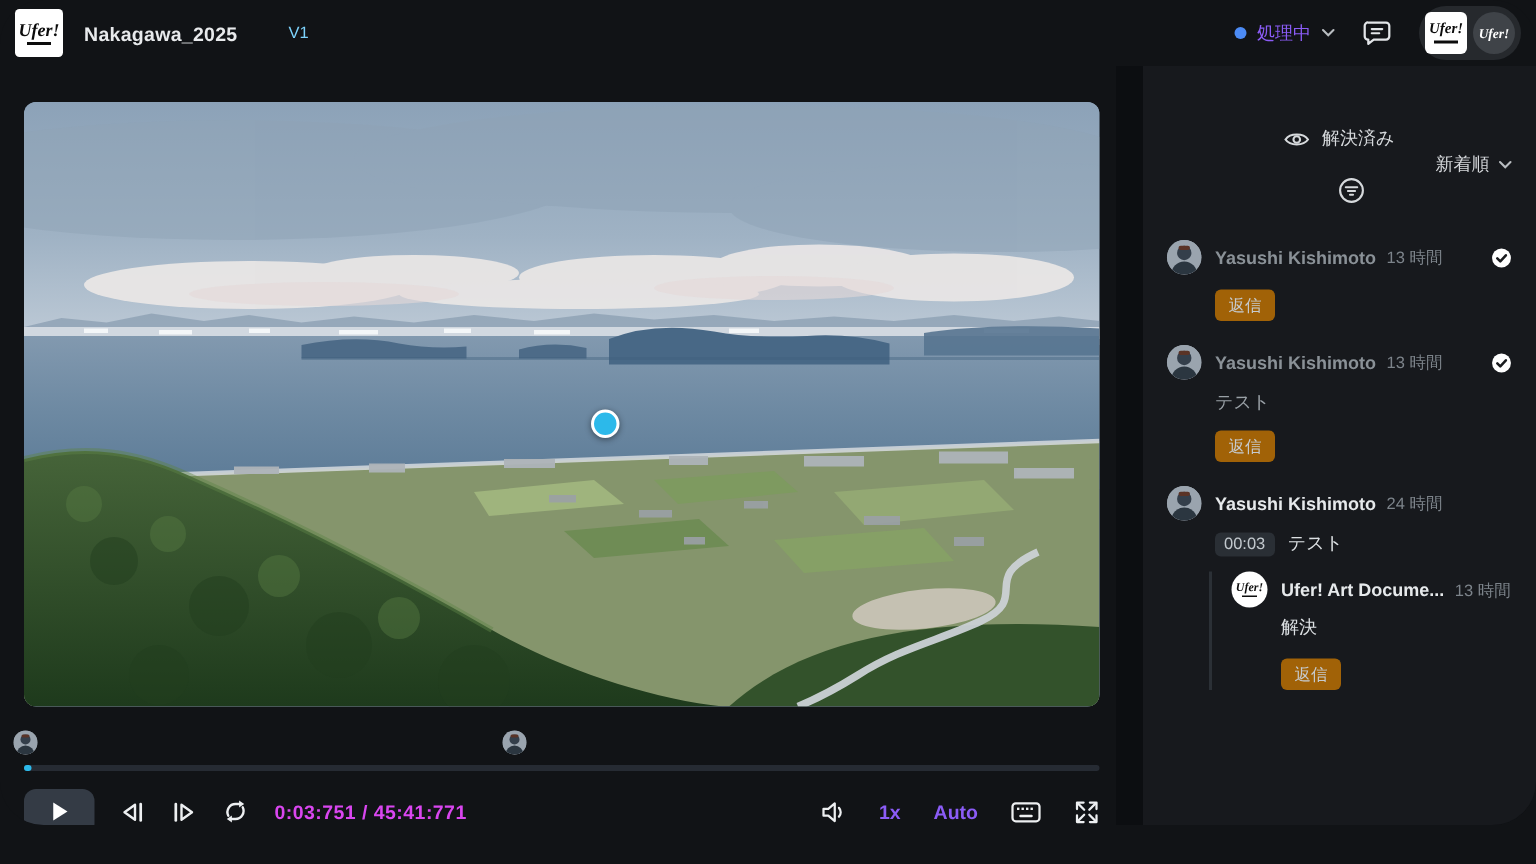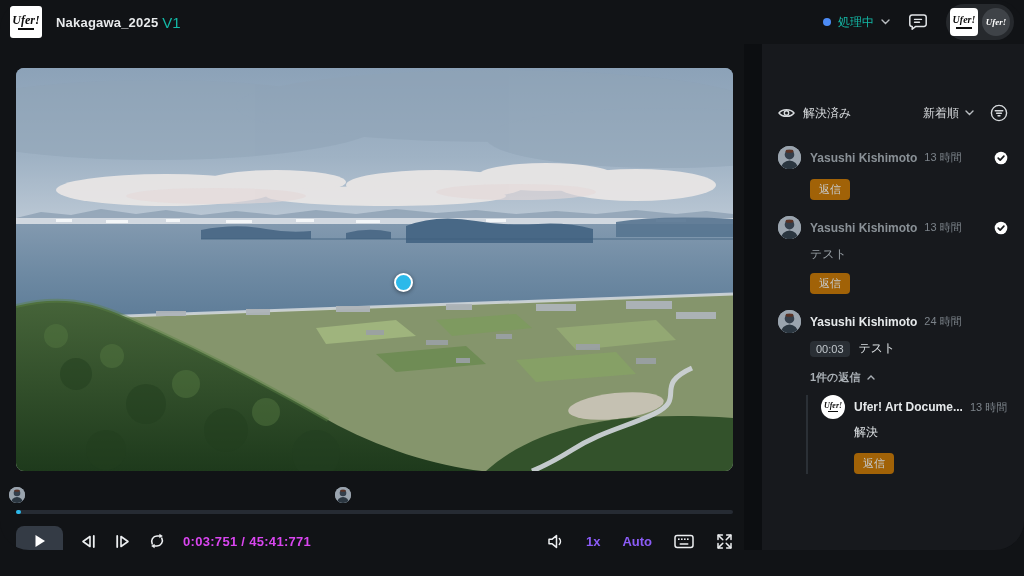--- a/index.html
+++ b/index.html
@@ -5,25 +5,25 @@
   html,body{margin:0;padding:0;background:#111316;}
   .app{position:relative;width:1024px;height:550px;background:#111316;overflow:hidden;
        font-family:"Liberation Sans",sans-serif;border-radius:29px;-webkit-font-smoothing:antialiased;}
   
   .topbar{position:absolute;top:0;left:0;right:0;height:44px;display:flex;align-items:center;padding:0 10px;box-sizing:border-box;}
   .logo-box{width:32px;height:32px;background:#fff;border-radius:3px;display:flex;flex-direction:column;
             align-items:center;justify-content:center;margin-right:14px;}
   .logo-script{font-family:"Liberation Serif",serif;font-style:italic;font-weight:bold;color:#0c0c0c;font-size:12px;line-height:12px;}
   .logo-sub{width:16px;height:2px;background:#0c0c0c;margin-top:2px;}
   .doc-title{color:#E8EAEC;font-size:13px;font-weight:600;letter-spacing:.2px;}
-  .doc-version{color:#14b8a6;font-size:15px;margin-left:4px;}
+  .doc-version{color:#7dd3fc;font-size:11px;margin-left:34px;}
   .topbar-right{margin-left:auto;display:flex;align-items:center;gap:18px;}
   .status{display:flex;align-items:center;gap:7px;cursor:pointer;}
   .status-dot{width:8px;height:8px;border-radius:50%;background:#4C8BF5;}
-  .status-label{color:#14b8a6;font-size:12px;}
+  .status-label{color:#8b5cf6;font-size:12px;}
   .icon-btn{background:none;border:none;padding:0;display:flex;align-items:center;cursor:pointer;}
   .avatar-pill{background:#26292D;border-radius:18px;padding:4px;display:flex;align-items:center;gap:4px;}
   .sq-avatar{width:28px;height:28px;border-radius:4px;background:#fff;display:flex;flex-direction:column;align-items:center;justify-content:center;}
   .sq-avatar .logo-script{font-size:10px;line-height:10px;}
   .rd-avatar{width:28px;height:28px;border-radius:50%;background:#3F4348;display:flex;align-items:center;justify-content:center;}
   .rd-avatar .logo-script{color:#fff;font-size:9px;line-height:9px;}
   
   .video{position:absolute;left:16px;top:68px;width:717px;height:403px;border-radius:8px;overflow:hidden;background:#7F95AB;}
   .video svg{display:block;width:100%;height:100%;}
   .comment-marker{position:absolute;left:378px;top:205px;width:15px;height:15px;border-radius:50%;
@@ -41,21 +41,21 @@
   .ctrl-icon{background:none;border:none;padding:0;margin-left:17px;display:flex;align-items:center;cursor:pointer;}
   .time-display{color:#d946ef;font-size:13px;font-weight:600;letter-spacing:.3px;margin-left:17px;}
   .ctrl-text{background:none;border:none;color:#8b5cf6;font-size:13px;font-weight:600;margin-left:22px;cursor:pointer;padding:0;}
   .ctrl-right .ctrl-icon{margin-left:22px;}
   
   .panel-gap{position:absolute;left:744px;top:44px;width:18px;bottom:0;background:#0C0E11;}
   .panel{position:absolute;left:762px;top:44px;right:0;bottom:0;background:#17191D;box-sizing:border-box;padding:26px 16px 0 16px;}
   .panel-header{display:flex;align-items:center;}
   .panel-title{color:#E8EAEC;font-size:14px;font-weight:600;}
   .panel-header .icons{margin-left:auto;display:flex;align-items:center;gap:17px;}
-  .filter-row{margin-top:34px;display:flex;align-items:center;}
+  .filter-row{margin-top:14px;display:flex;align-items:center;flex-direction:column;}
   .resolved-toggle{display:flex;align-items:center;gap:8px;cursor:pointer;}
   .resolved-label{color:#D6D9DC;font-size:12px;}
   .sort-group{margin-left:auto;display:flex;align-items:center;gap:6px;cursor:pointer;font-family:Liberation Mono, monospace;}
   .sort-label{color:#D6D9DC;font-size:12px;}
   .filter-btn{margin-left:16px;}
   .comments{margin-top:24px;}
   .comment{margin-bottom:16px;}
   .c-head{display:flex;align-items:center;}
   .c-avatar{width:23px;height:23px;margin-right:9px;}
   .c-name{font-size:12px;font-weight:600;color:#E6E9EB;}
@@ -398,26 +398,20 @@
                 <rect x="8" y="4" width="8" height="3" rx="1.5" fill="#5A3326"></rect>
               </svg>
           </div>
           <span class="c-name">Yasushi Kishimoto</span>
           <span class="c-age">24 時間</span>
         </div>
         <div class="c-body">
           <span class="tc-badge">00:03</span>
           <span class="c-text">テスト</span>
         </div>
-        <div class="replies-toggle">
-          <span>1件の返信</span>
-          <svg width="8" height="5" viewBox="0 0 8 5">
-            <path d="M1,4 L4,1 L7,4" stroke="#ABB1B7" stroke-width="1.4" fill="none" stroke-linecap="round"></path>
-          </svg>
-        </div>
         <div class="thread">
           <div class="c-head">
             <div class="ufer-avatar">
               <span class="logo-script">Ufer!</span>
               <span class="logo-sub"></span>
             </div>
             <span class="c-name">Ufer! Art Docume...</span>
             <span class="c-age">13 時間</span>
           </div>
           <div class="c-body">

